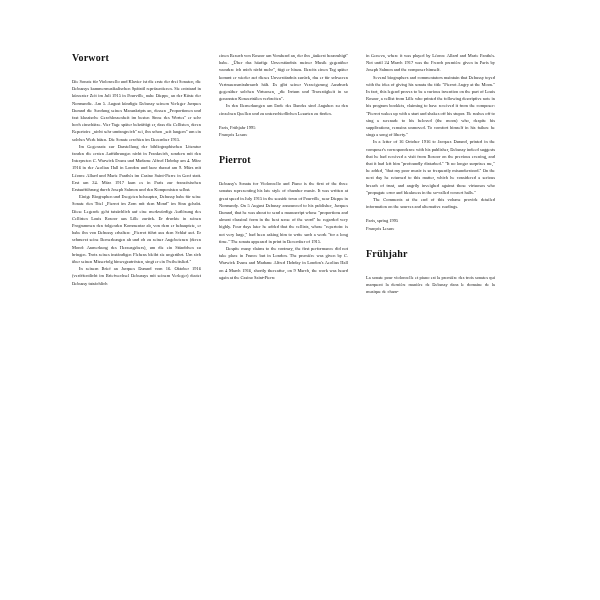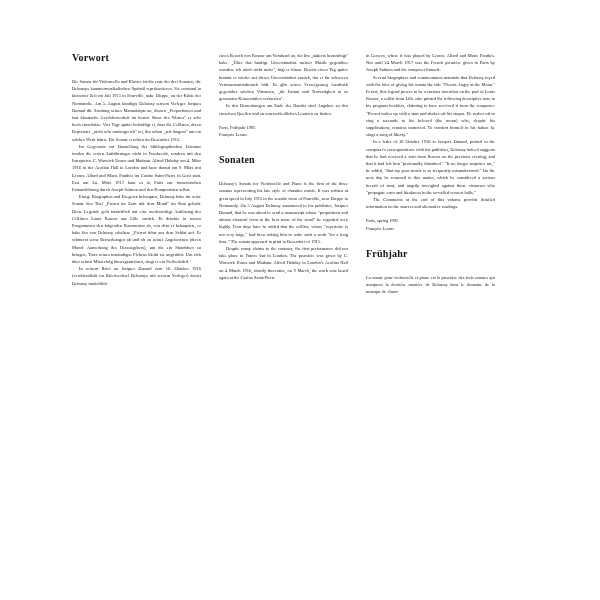--- a/index.html
+++ b/index.html
@@ -100,21 +100,21 @@
     </div>
 
     <div class="col">
       <p class="body noindent">einen Besuch von Rosoor am Vorabend an, der ihn „äußerst beunruhigt" habe. „Über das häufige Unverständnis meiner Musik gegenüber wundere ich mich nicht mehr", fügt er hinzu. Bereits einen Tag später kommt er wieder auf dieses Unverständnis zurück, das er für schweren Vertrauensmissbrauch hält. Es gibt seiner Verzeigerung Ausdruck gegenüber solchen Virtuosen, „die Irrtum und Travestigkeit in so genannten Konzertsälen verbreiten".</p>
       <p class="body">In den Bemerkungen am Ende des Bandes sind Angaben zu den einzelnen Quellen und zu unterschiedlichen Lesarten zu finden.</p>
       <div class="signature">
         <div>Paris, Frühjahr 1995</div>
         <div>François Lesure</div>
       </div>
       <div class="block-gap-lg"></div>
-      <h2 class="section-heading">Sonaten</h2>
+      <h2 class="section-heading">Pierrot</h2>
       <p class="body noindent">Debussy's Sonata for Violoncello and Piano is the first of the three sonatas representing his late style of chamber music. It was written at great speed in July 1915 in the seaside town of Pourville, near Dieppe in Normandy. On 5 August Debussy announced to his publisher, Jacques Durand, that he was about to send a manuscript whose "proportions and almost classical form in the best sense of the word" he regarded very highly. Four days later he added that the cellists, whose "repertoire is not very large," had been asking him to write such a work "for a long time." The sonata appeared in print in December of 1915.</p>
       <p class="body">Despite many claims to the contrary, the first performance did not take place in France but in London. The première was given by C. Warwick Evans and Madame Alfred Hobday in London's Aeolian Hall on 4 March 1916, shortly thereafter, on 9 March, the work was heard again at the Casino Saint-Pierre</p>
     </div>
 
     <div class="col">
       <p class="body noindent">in Geneva, where it was played by Léonce Allard and Marie Panthès. Not until 24 March 1917 was the French première given in Paris by Joseph Salmon and the composer himself.</p>
       <p class="body">Several biographers and commentators maintain that Debussy toyed with the idea of giving his sonata the title "Pierrot Angry at the Moon." In fact, this legend proves to be a curious invention on the part of Louis Rosoor, a cellist from Lille who printed the following descriptive note in his program booklets, claiming to have received it from the composer: "Pierrot wakes up with a start and shakes off his stupor. He rushes off to sing a serenade to his beloved (the moon) who, despite his supplications, remains unmoved. To comfort himself in his failure he sings a song of liberty."</p>
       <p class="body">In a letter of 16 October 1916 to Jacques Durand, printed in the composer's correspondence with his publisher, Debussy indeed suggests that he had received a visit from Rosoor on the previous evening, and that it had left him "profoundly disturbed." "It no longer surprises me," he added, "that my poor music is so frequently misunderstood." On the next day he returned to this matter, which he considered a serious breach of trust, and angrily inveighed against those virtuosos who "propagate error and bleakness in the so-called concert halls."</p>
       <p class="body">The Comments at the end of this volume provide detailed information on the sources and alternative readings.</p>
       <div class="signature">

